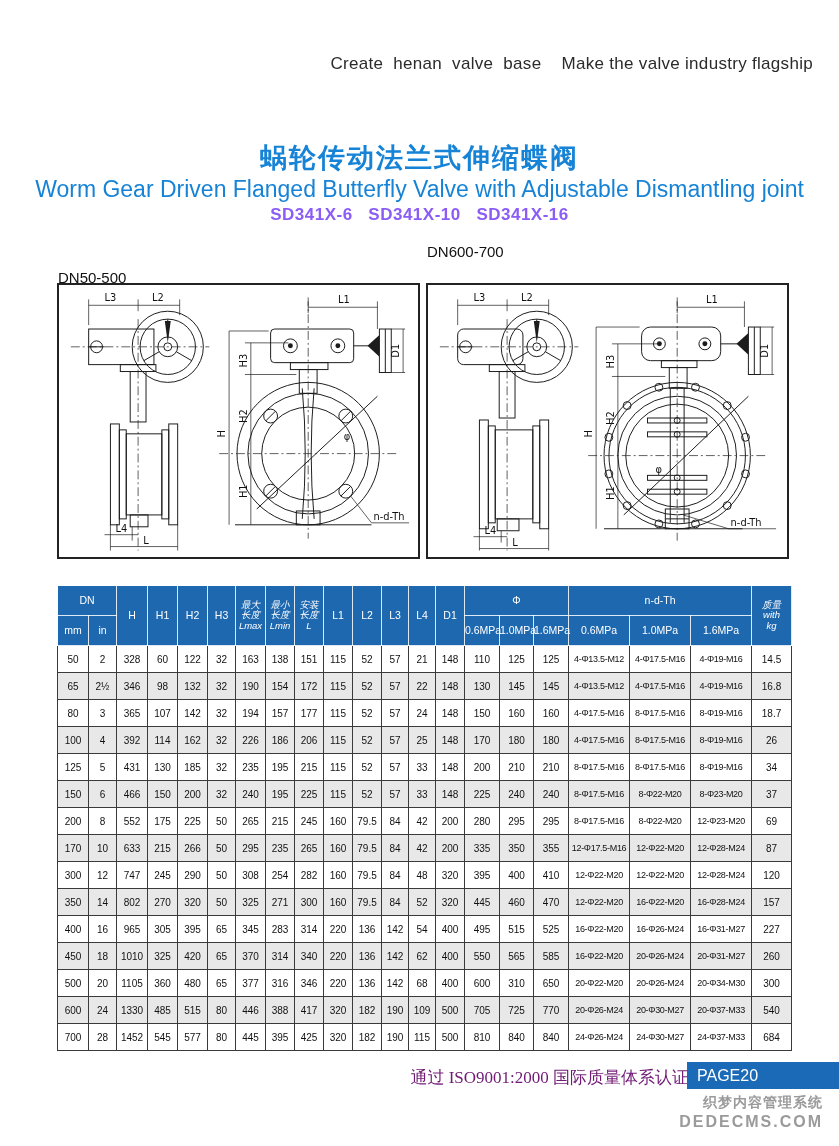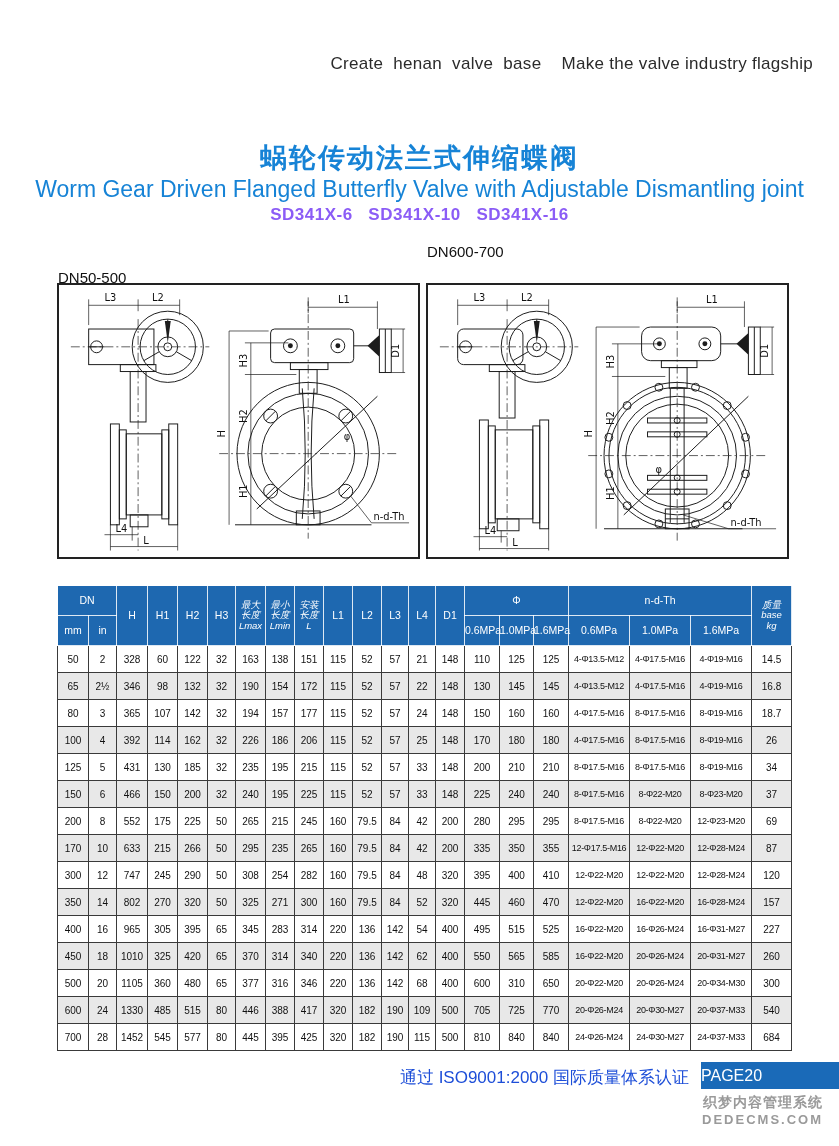--- a/index.html
+++ b/index.html
@@ -53,30 +53,30 @@
   .spec-table tbody td {
     border:1px solid #3a3a3a; text-align:center; font-size:10px; color:#111;
     height:26px; padding:0 1px; overflow:hidden; white-space:nowrap;
   }
   .spec-table tbody tr:nth-child(even) td { background:#e8e8e8; }
   .spec-table tbody td:nth-child(18),
   .spec-table tbody td:nth-child(19),
   .spec-table tbody td:nth-child(20) { font-size:9px; letter-spacing:-.3px; }
 
   
-  .footer-cert { position:absolute; top:1066px; right:150px; font-family:Liberation Sans, sans-serif;
-                 font-size:17px; color:#1d4ed8; white-space:nowrap; }
-  .page-badge  { position:absolute; top:1062px; right:0; width:138px; height:27px;
+  .footer-cert { position:absolute; top:1066px; right:150px; font-family:Liberation Serif, serif;
+                 font-size:17px; color:#701a75; white-space:nowrap; }
+  .page-badge  { position:absolute; top:1062px; right:0; width:152px; height:27px;
                  background:var(--badgeblue,#1a6ab8); color:#fff; font-size:16px;
-                 line-height:27px; box-sizing:border-box; }
+                 line-height:27px; padding-left:10px; box-sizing:border-box; }
   .watermark { position:absolute; top:1094px; right:16px; text-align:right;
                color:#9a9a9a; font-weight:bold; line-height:1.25;
                text-shadow:1px 1px 0 #fff; }
   .watermark .w1 { font-size:14px; letter-spacing:1px; }
-  .watermark .w2 { font-size:13px; letter-spacing:2px; }
+  .watermark .w2 { font-size:16px; letter-spacing:2px; }
 </style>
 </head>
 <body>
 
 <div class="page">
 
   <div class="slogan">
     <div class="slogan-en">Create  henan  valve  base    Make the valve industry flagship</div>
   </div>
 
@@ -356,21 +356,21 @@
           </th>
         <th rowspan="2">L1</th>
         <th rowspan="2">L2</th>
         <th rowspan="2">L3</th>
         <th rowspan="2">L4</th>
         <th rowspan="2">D1</th>
         <th colspan="3">Φ</th>
         <th colspan="3">n-d-Th</th>
         <th rowspan="2">
             <span class="th-stack">质量
-base
+with
 kg</span>
           </th>
       </tr>
       <tr>
         <th>mm</th>
         <th>in</th>
         <th class="th-tiny">0.6MPa</th>
         <th class="th-tiny">1.0MPa</th>
         <th class="th-tiny">1.6MPa</th>
         <th>0.6MPa</th>

